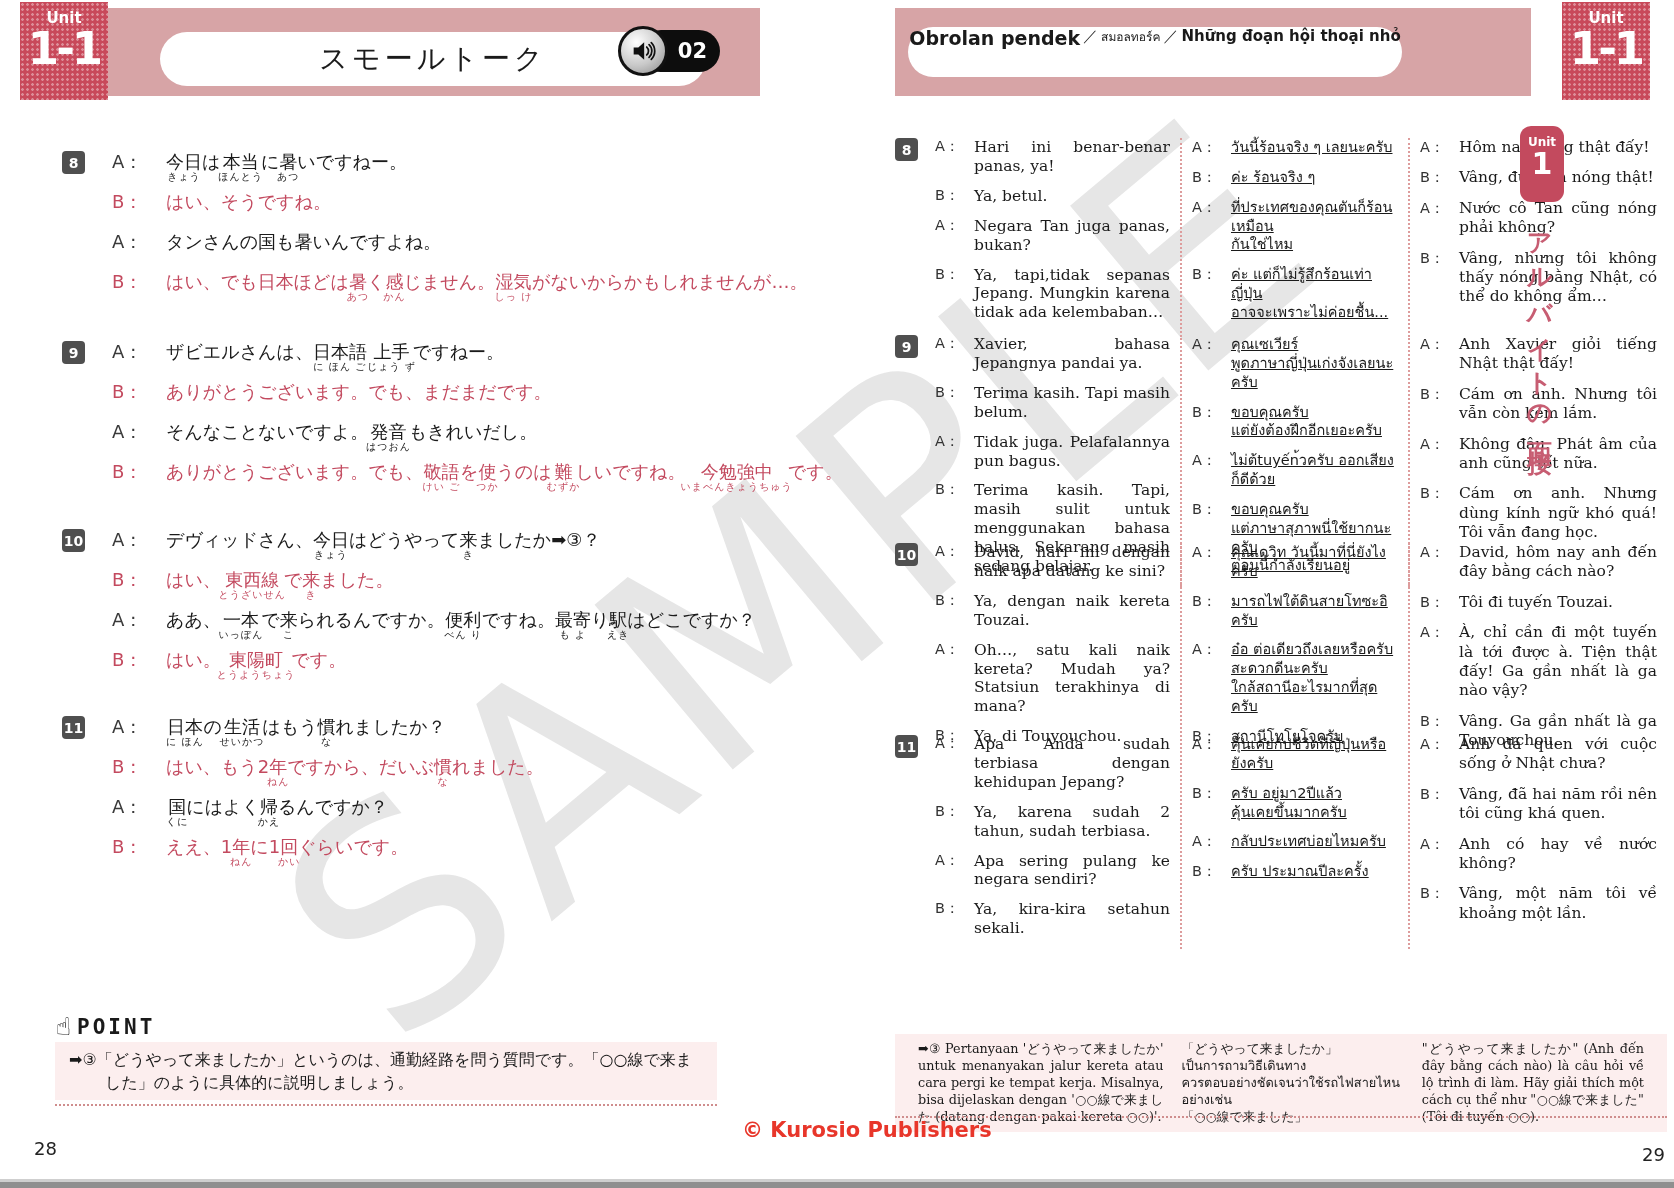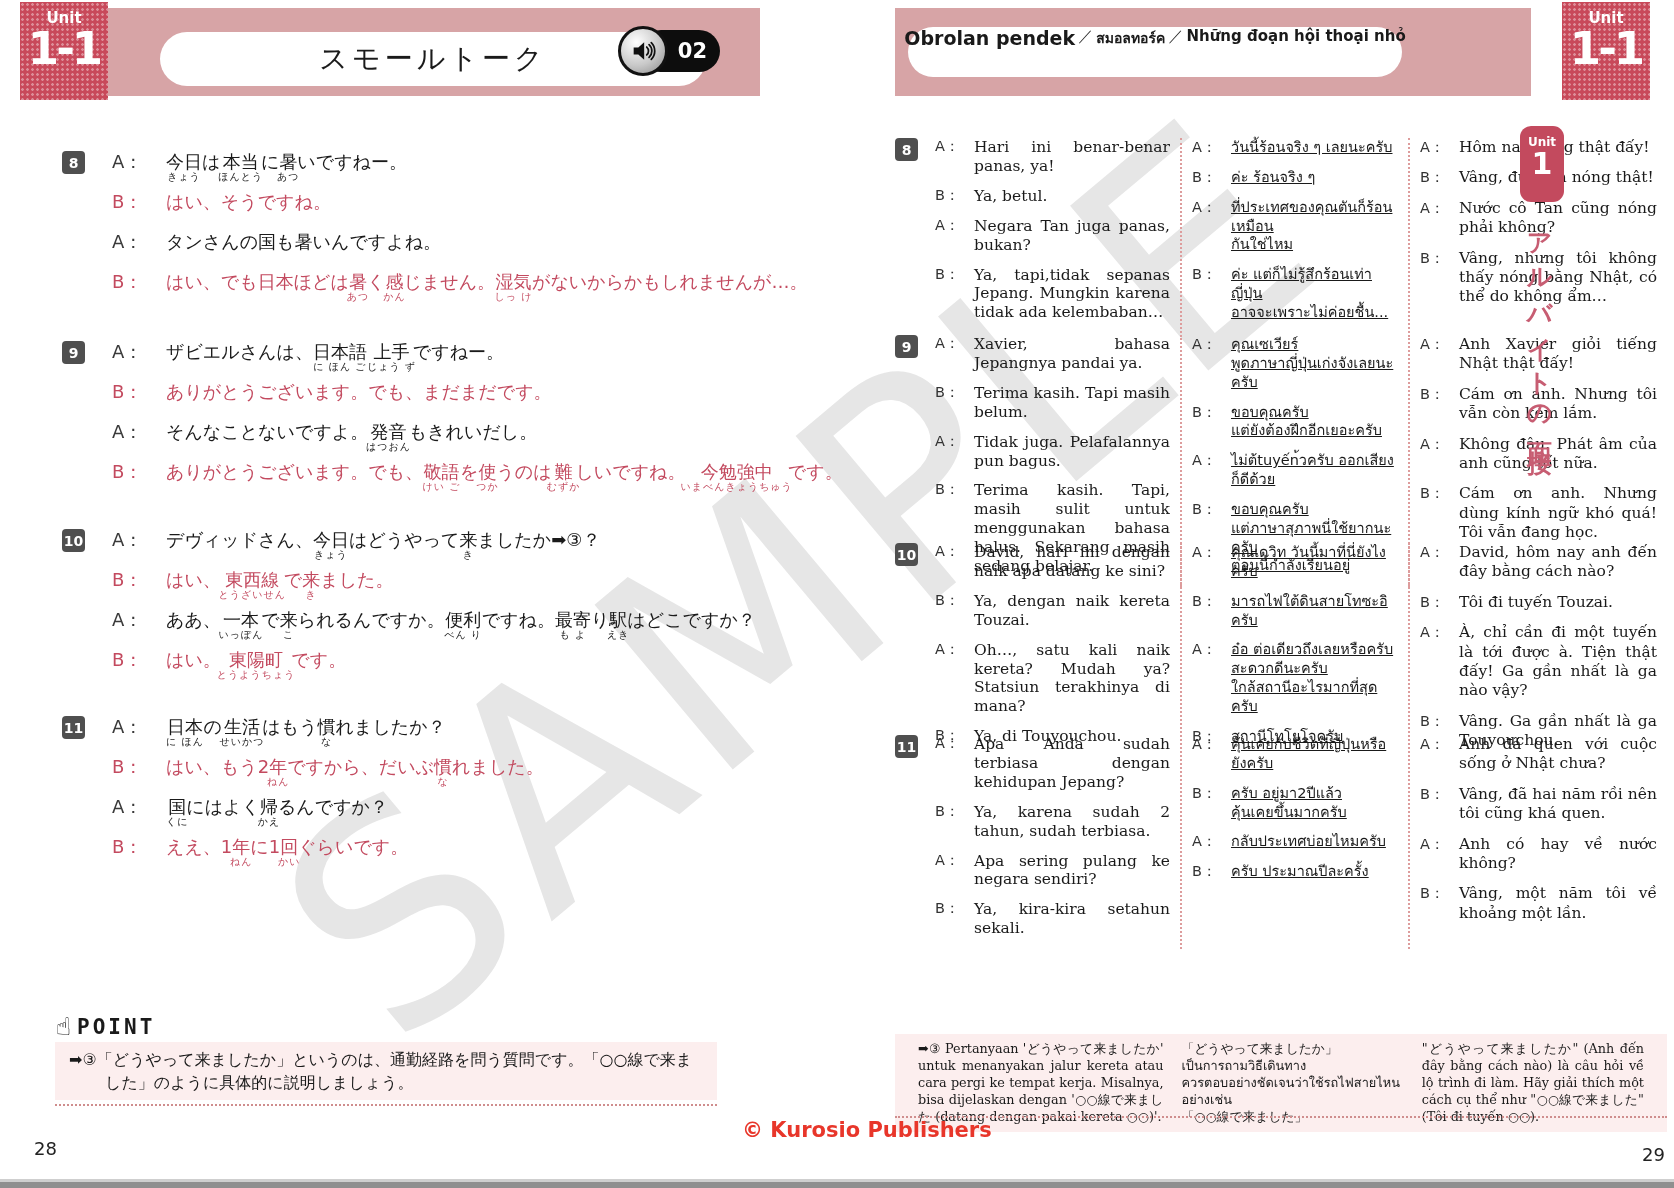--- a/index.html
+++ b/index.html
@@ -32,21 +32,21 @@
     position:absolute;left:160px;top:32px;width:546px;height:54px;background:#fff;
     border-radius:27px;display:flex;align-items:center;justify-content:center;
     font-size:28px;font-weight:normal;letter-spacing:4px;z-index:2;
   }
   .rtitle-pill{
     position:absolute;left:908px;top:27px;width:494px;height:50px;background:#fff;
     border-radius:25px;display:flex;align-items:flex-start;justify-content:center;
     z-index:2;white-space:nowrap;
   }
   .rtitle-pill .p-id{font-size:19px;font-weight:bold;}
-  .rtitle-pill .p-th{font-size:14px;font-weight:bold;}
+  .rtitle-pill .p-th{font-size:12px;font-weight:normal;}
   .rtitle-pill .p-vi{font-size:15px;font-weight:bold;}
   .rtitle-pill .sep{font-size:15px;margin:0 3px;}
   
   .audio{position:absolute;left:618px;top:26px;width:106px;height:50px;z-index:3;}
   .audio-pill{
     position:absolute;left:22px;top:4px;width:80px;height:42px;background:#0d0d0d;
     border-radius:21px;color:#fff;font-weight:bold;font-size:21px;
     display:flex;align-items:center;justify-content:flex-end;padding-right:13px;box-sizing:border-box;
   }
   .audio-circle{

